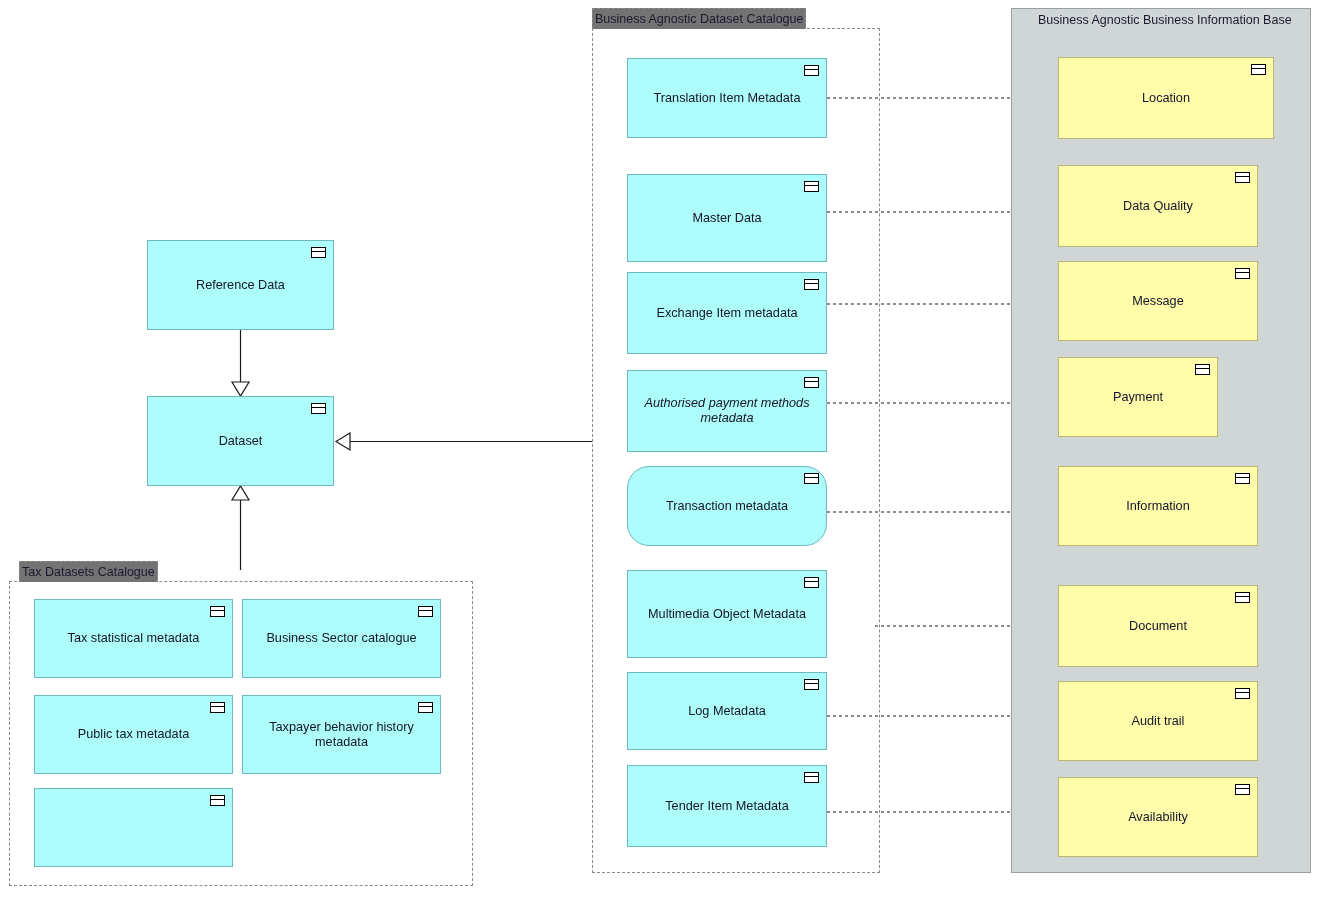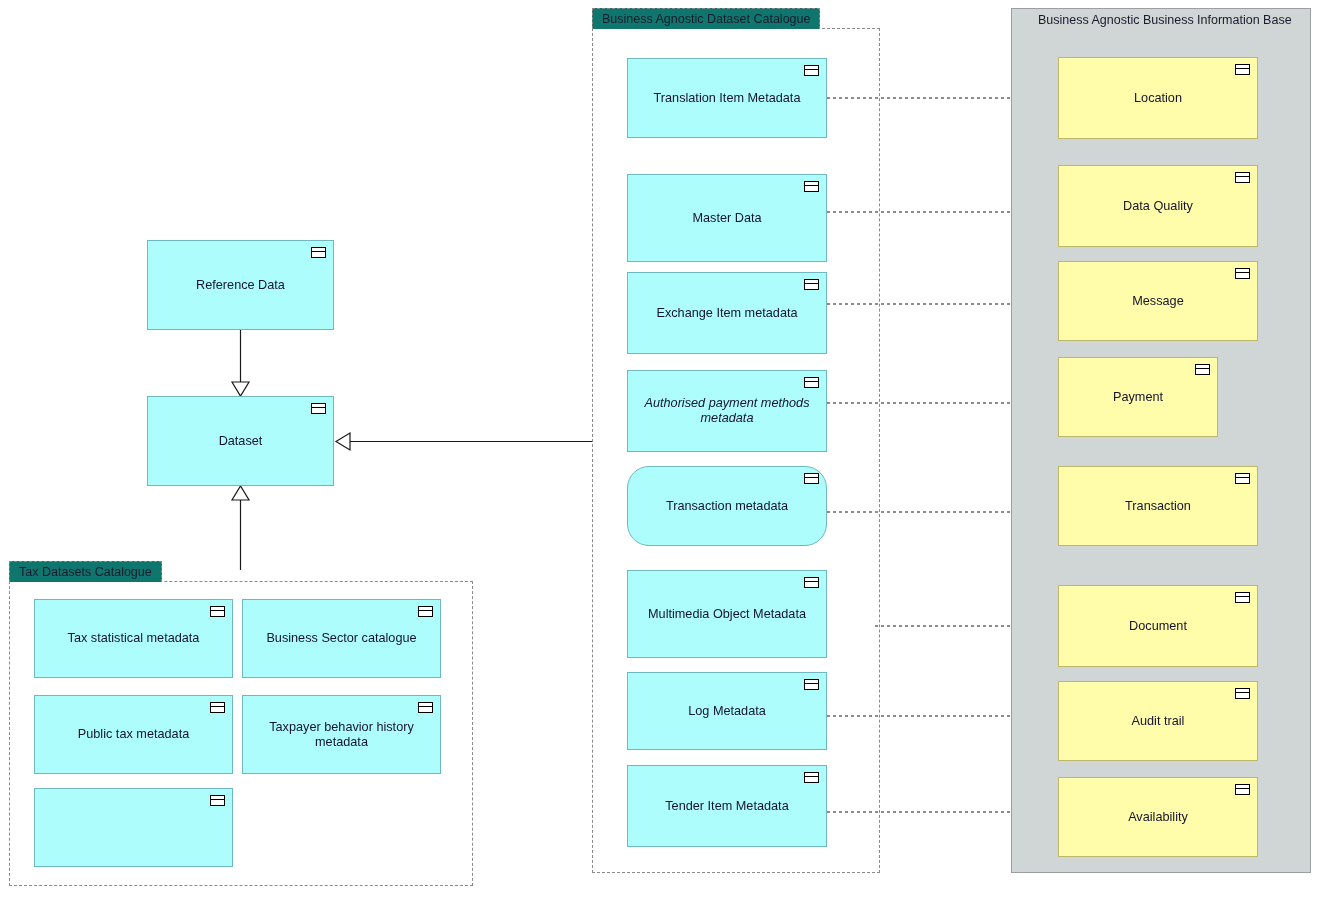--- a/index.html
+++ b/index.html
@@ -31,23 +31,23 @@
   }
   .group-frame.solid-gray {
     border: 1px solid #9aa0a0;
     background: #d0d5d5;
   }
   .group-tab {
     position: absolute;
     box-sizing: border-box;
     border: 1px dashed #8a8a8a;
     border-bottom: none;
-    background: #0f766e;
+    background: #737373;
     height: 21px;
-    padding: 0 9px;
+    padding: 0 2px;
     line-height: 20px;
     white-space: nowrap;
     font-size: 12.5px;
     color: #1a1a2e;
   }
   .group-title-plain {
     position: absolute;
     font-size: 12.5px;
     color: #1a1a2e;
     white-space: nowrap;
@@ -132,21 +132,21 @@
   </g>
 </svg>
 
 <div class="group-frame dashed" style="left:592px; top:28px; width:288px; height:845px;"></div>
 <div class="group-tab" style="left:592px; top:8px;">Business Agnostic Dataset Catalogue</div>
 
 <div class="group-frame solid-gray" style="left:1011px; top:8px; width:300px; height:865px;"></div>
 <div class="group-title-plain" style="left:1038px; top:12px;">Business Agnostic Business Information Base</div>
 
 <div class="group-frame dashed" style="left:9px; top:581px; width:464px; height:305px;"></div>
-<div class="group-tab" style="left:9px; top:561px;">Tax Datasets Catalogue</div>
+<div class="group-tab" style="left:19px; top:561px;">Tax Datasets Catalogue</div>
 
 <div class="node" style="left:147px; top:240px; width:187px; height:90px;">
   <span class="obj-icon"></span>
   <span class="label">Reference Data</span>
 </div>
 
 <div class="node" style="left:147px; top:396px; width:187px; height:90px;">
   <span class="obj-icon"></span>
   <span class="label">Dataset</span>
 </div>
@@ -184,21 +184,21 @@
 <div class="node" style="left:627px; top:672px; width:200px; height:78px;">
   <span class="obj-icon"></span>
   <span class="label">Log Metadata</span>
 </div>
 
 <div class="node" style="left:627px; top:765px; width:200px; height:82px;">
   <span class="obj-icon"></span>
   <span class="label">Tender Item Metadata</span>
 </div>
 
-<div class="node yellow" style="left:1058px; top:57px; width:200px; height:82px;">
+<div class="node yellow" style="left:1058px; top:57px; width:216px; height:82px;">
   <span class="obj-icon"></span>
   <span class="label">Location</span>
 </div>
 
 <div class="node yellow" style="left:1058px; top:165px; width:200px; height:82px;">
   <span class="obj-icon"></span>
   <span class="label">Data Quality</span>
 </div>
 
 <div class="node yellow" style="left:1058px; top:261px; width:200px; height:80px;">
@@ -206,21 +206,21 @@
   <span class="label">Message</span>
 </div>
 
 <div class="node yellow" style="left:1058px; top:357px; width:160px; height:80px;">
   <span class="obj-icon"></span>
   <span class="label">Payment</span>
 </div>
 
 <div class="node yellow" style="left:1058px; top:466px; width:200px; height:80px;">
   <span class="obj-icon"></span>
-  <span class="label">Transaction</span>
+  <span class="label">Information</span>
 </div>
 
 <div class="node yellow" style="left:1058px; top:585px; width:200px; height:82px;">
   <span class="obj-icon"></span>
   <span class="label">Document</span>
 </div>
 
 <div class="node yellow" style="left:1058px; top:681px; width:200px; height:80px;">
   <span class="obj-icon"></span>
   <span class="label">Audit trail</span>

